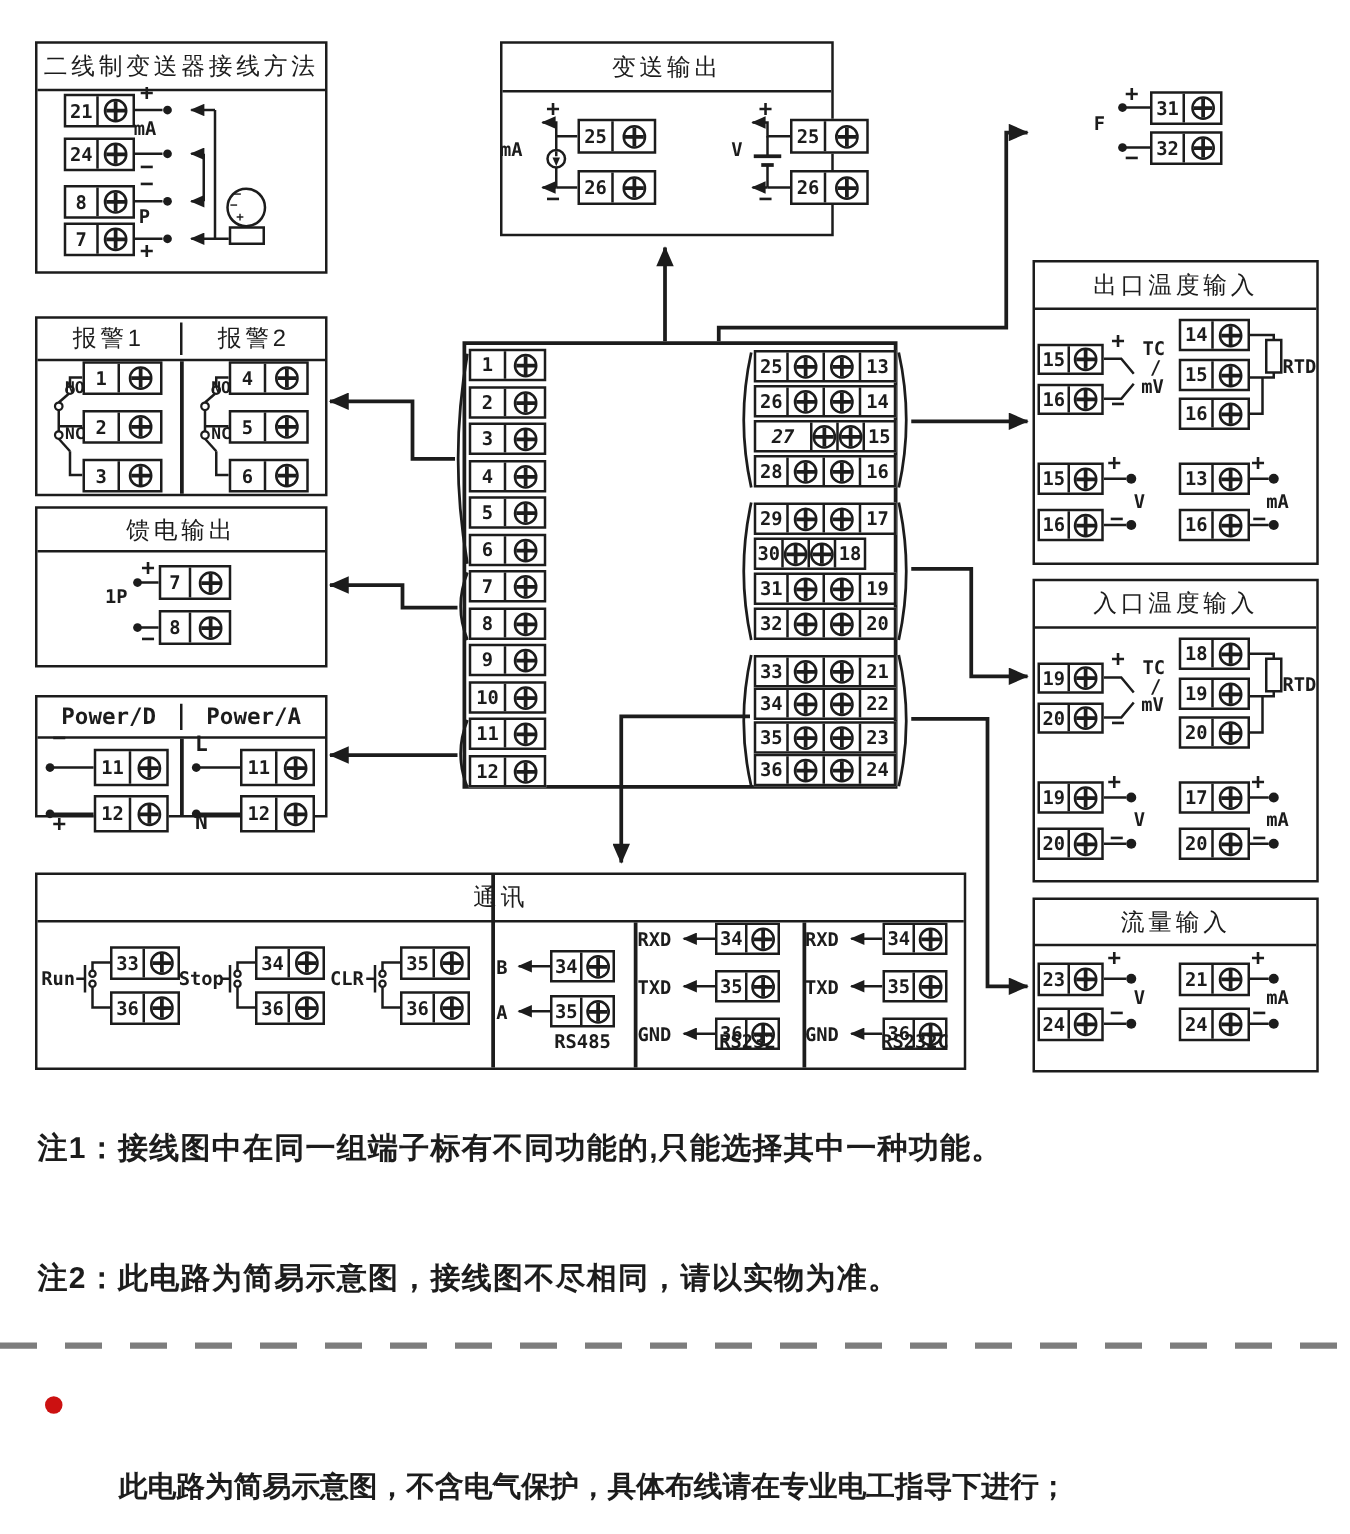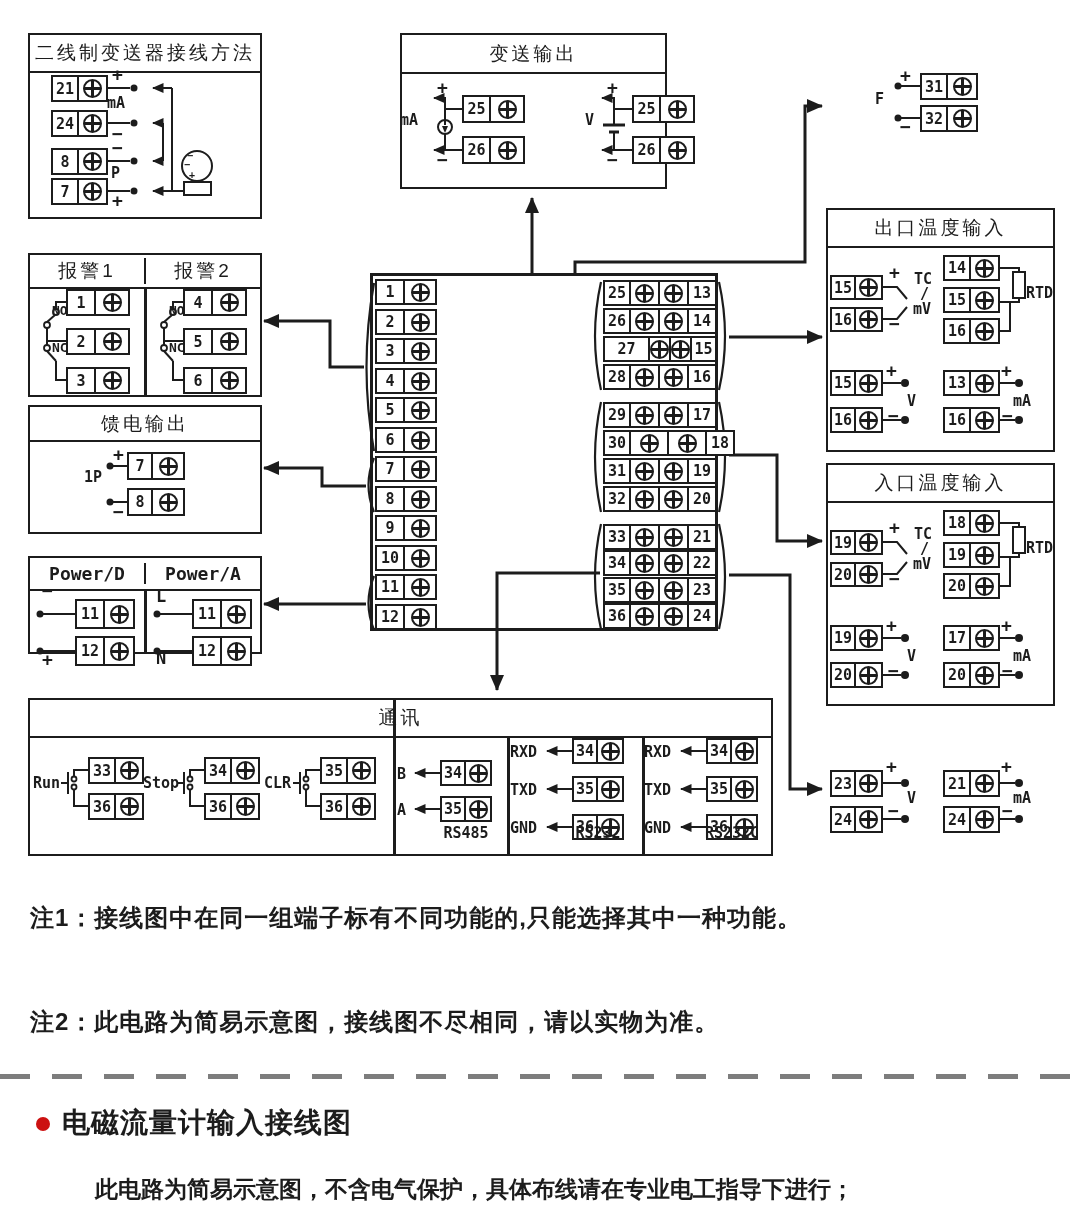--- a/index.html
+++ b/index.html
@@ -71,20 +71,23 @@
   </div>
 
   <div class="dbox" style="left:826px;top:208px;width:229px;height:244px">
     <div class="dtitle" style="height:38px">出口温度输入</div>
   </div>
 
   <div class="dbox" style="left:826px;top:463px;width:229px;height:243px">
     <div class="dtitle" style="height:38px">入口温度输入</div>
   </div>
 
+  <div class="dbox" style="left:826px;top:718px;width:229px;height:140px">
+    <div class="dtitle" style="height:37px">流量输入</div>
+  </div>
 
   <div class="dbox" style="left:28px;top:698px;width:745px;height:158px">
     <div class="dtitle" style="height:38px;justify-content:flex-start;padding:0;">
       <span style="flex:1;text-align:center;">通讯</span>
     </div>
     <div class="vdiv" style="left:363px;top:0;bottom:0;"></div>
     <div class="vdiv" style="left:477px;top:38px;bottom:0;"></div>
     <div class="vdiv" style="left:612px;top:38px;bottom:0;"></div>
   </div>
 
@@ -232,21 +235,20 @@
       <circle cx="306" cy="779" r="2.5"></circle>
         <circle cx="306" cy="787" r="2.5"></circle>
     </g>
   </svg>
 
   <div class="note" style="left:30px;top:902px">注1：接线图中在同一组端子标有不同功能的,只能选择其中一种功能。</div>
   <div class="note" style="left:30px;top:1006px">注2：此电路为简易示意图，接线图不尽相同，请以实物为准。</div>
 
   <div id="dash"></div>
   <div id="bullet" style="background: rgb(204, 17, 17);"></div>
-  <div id="sec-title">电磁流量计输入接线图</div>
   <div id="sec-sub">此电路为简易示意图，不含电气保护，具体布线请在专业电工指导下进行；</div>
 
 <div class="tcell" style="left: 51px; top: 75px; height: 27px; width: 57px;">
       <span class="tnum" style="width: 26px;">21</span>
       <div class="tscrew">
         <div class="screw"></div>
       </div>
     </div>
     <div class="tcell" style="left: 51px; top: 110px; height: 27px; width: 57px;">
       <span class="tnum" style="width: 26px;">24</span>
@@ -676,21 +678,21 @@
       <span class="tnum" style="width: 26px;">26</span>
       <div class="tscrew">
         <div class="screw"></div>
       </div>
       <div class="tscrew">
         <div class="screw"></div>
       </div>
       <span class="tnum" style="width: 26px; border-right: none;">14</span>
     </div>
     <div class="tcell" style="left: 603px; top: 336px; height: 26px; width: 114px;">
-      <span class="tnum" style="width: 50px;">27</span>
+      <span class="tnum" style="width: 50px; font-style: italic;">27</span>
       <div class="tscrew">
         <div class="screw"></div>
       </div>
       <div class="tscrew">
         <div class="screw"></div>
       </div>
       <span class="tnum" style="width: 26px; border-right: none;">15</span>
     </div>
     <div class="tcell" style="left: 603px; top: 364px; height: 26px; width: 114px;">
       <span class="tnum" style="width: 26px;">28</span>
@@ -705,21 +707,21 @@
     <div class="tcell" style="left: 603px; top: 402px; height: 26px; width: 114px;">
       <span class="tnum" style="width: 26px;">29</span>
       <div class="tscrew">
         <div class="screw"></div>
       </div>
       <div class="tscrew">
         <div class="screw"></div>
       </div>
       <span class="tnum" style="width: 26px; border-right: none;">17</span>
     </div>
-    <div class="tcell" style="left: 603px; top: 430px; height: 26px; width: 132px;">
+    <div class="tcell" style="left: 603px; top: 430px; height: 26px; width: 90px;">
       <span class="tnum" style="width: 26px;">30</span>
       <div class="tscrew">
         <div class="screw"></div>
       </div>
       <div class="tscrew">
         <div class="screw"></div>
       </div>
       <span class="tnum" style="width: 26px; border-right: none;">18</span>
     </div>
     <div class="tcell" style="left: 603px; top: 458px; height: 26px; width: 114px;">

